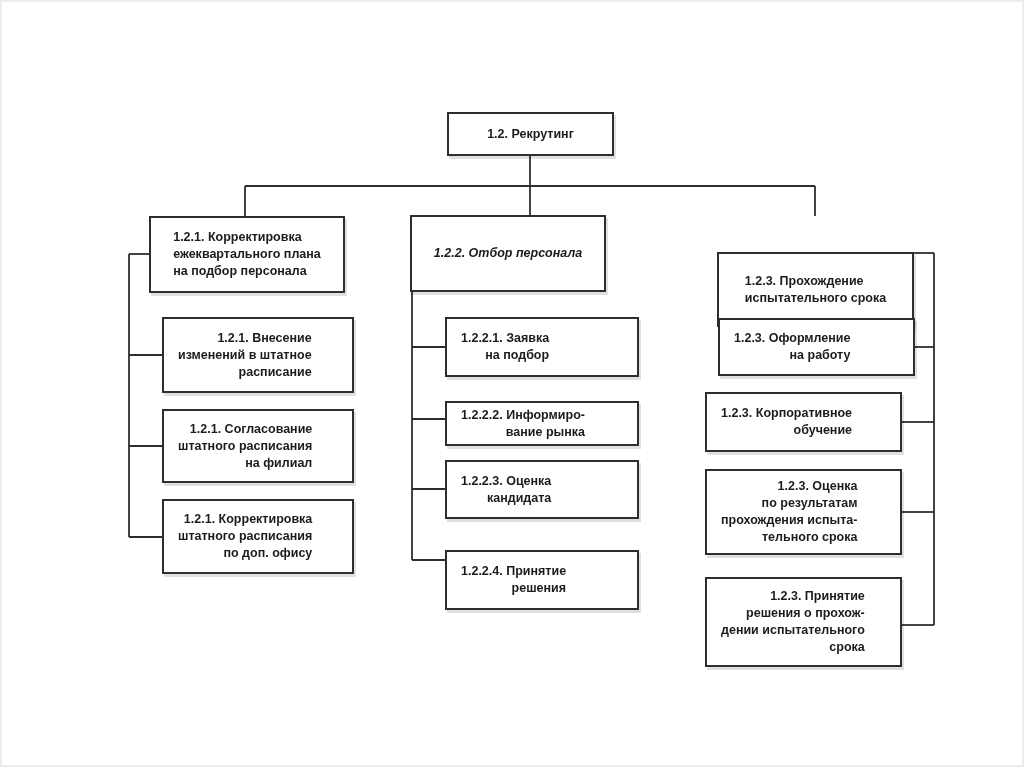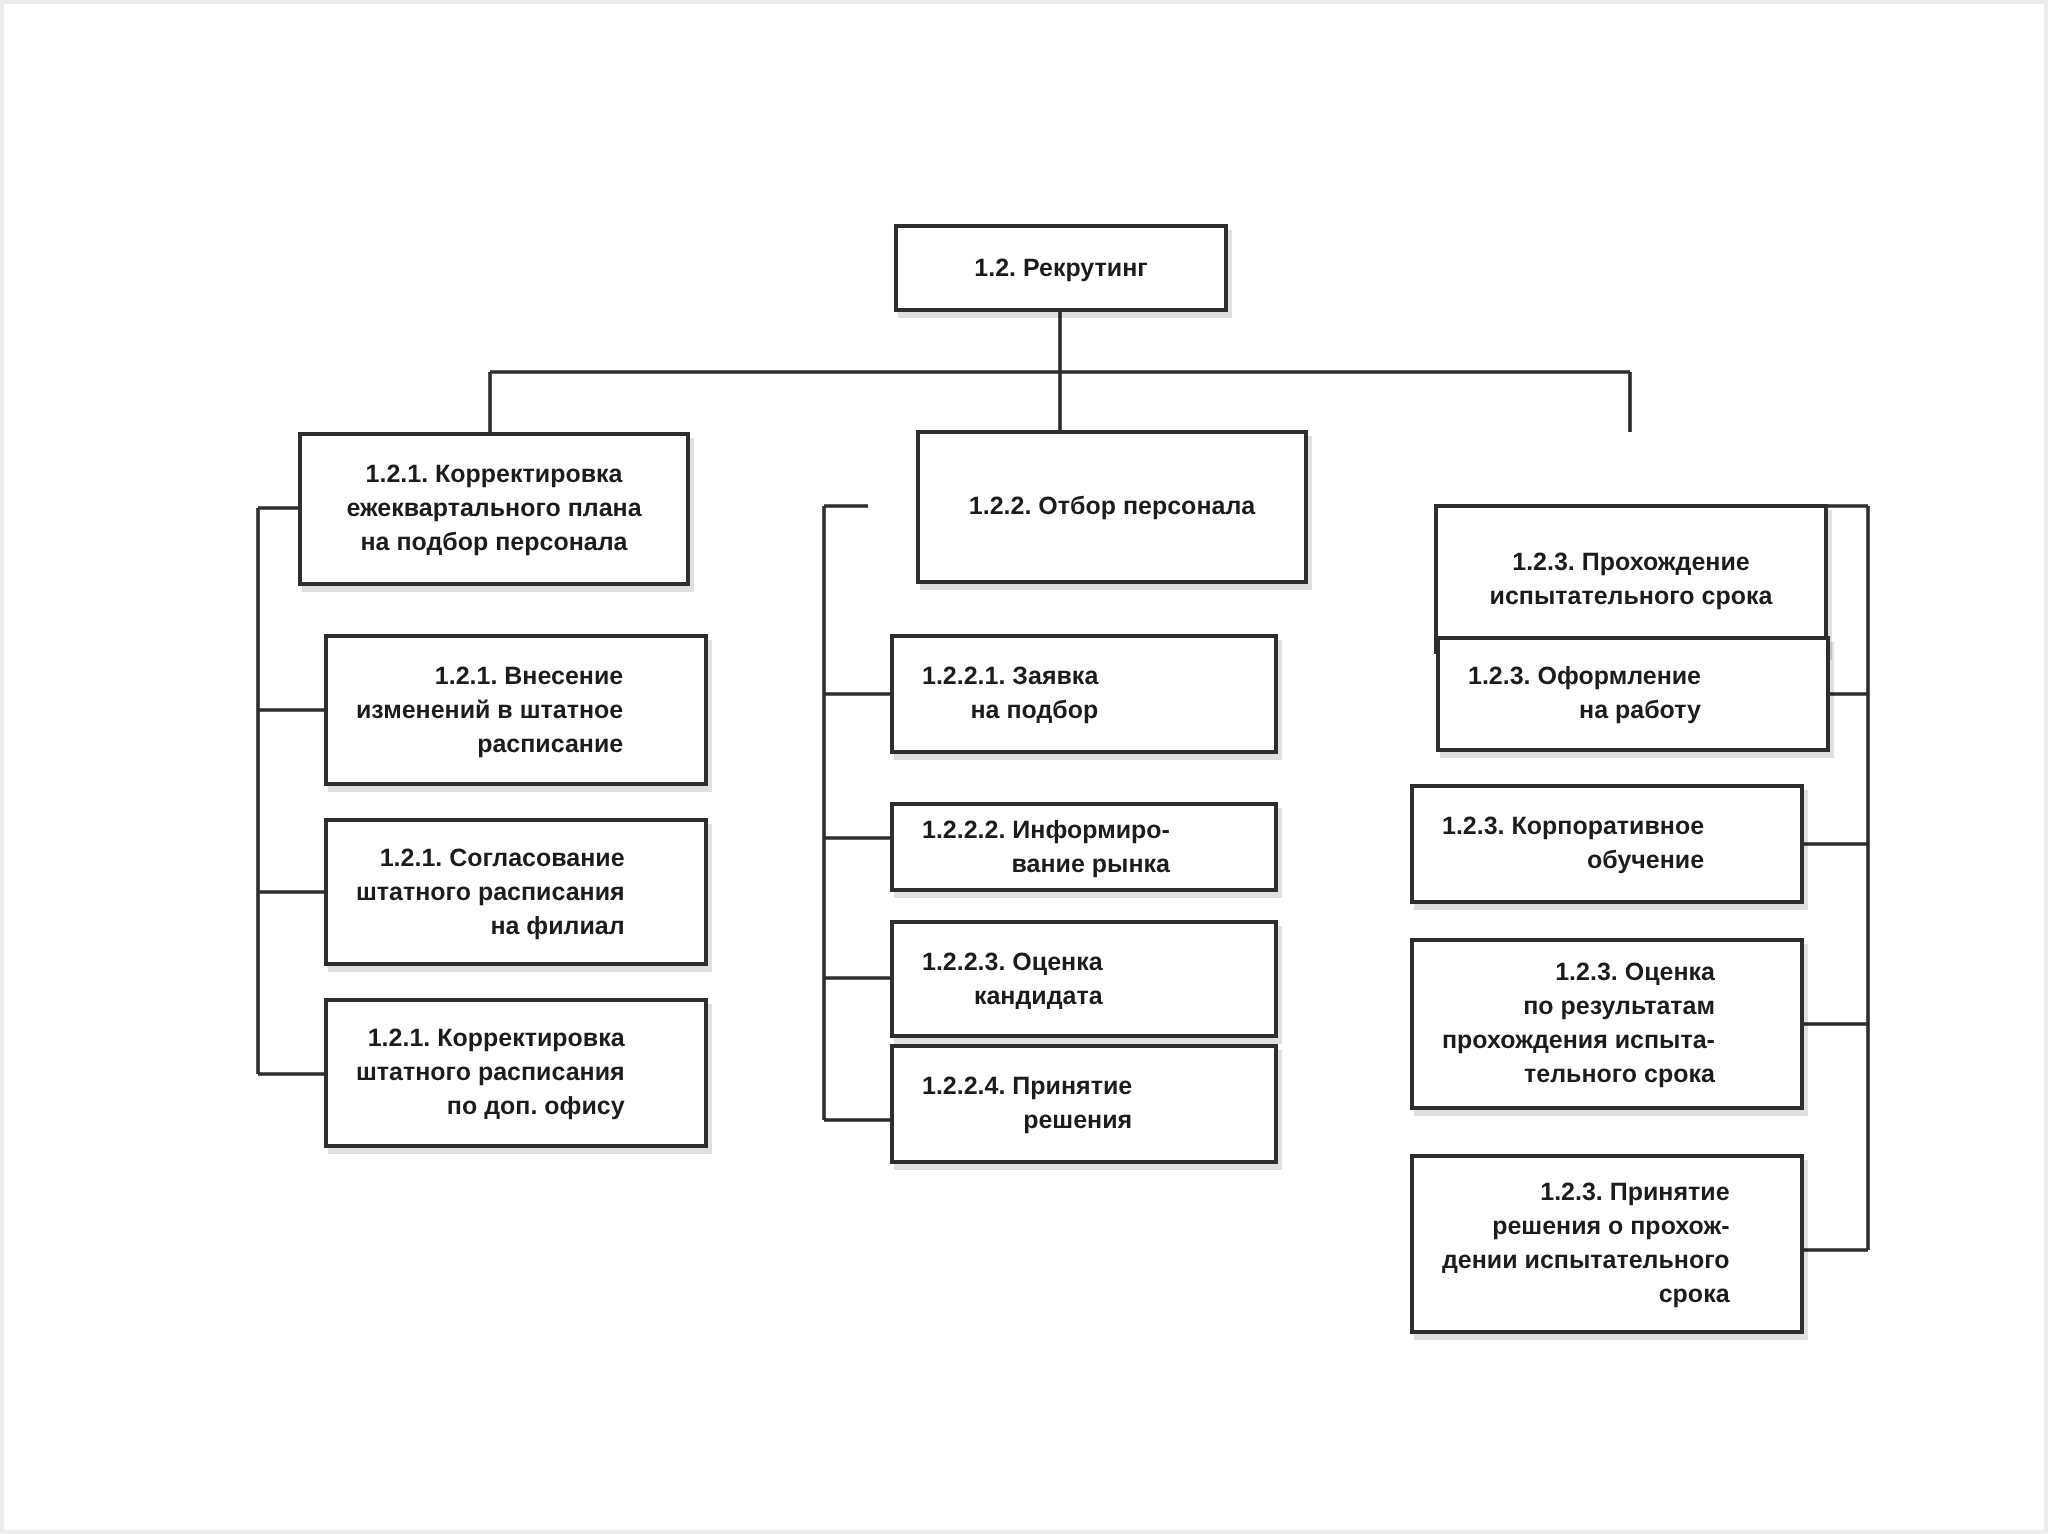--- a/index.html
+++ b/index.html
@@ -34,40 +34,40 @@
     font-weight: bold;
     font-size: 12.5px;
     line-height: 17px;
     white-space: pre-line;
     display: flex;
     align-items: center;
     box-shadow: 2px 3px 0 rgba(0,0,0,0.12);
   }
   .node.center {
     justify-content: center;
-    text-align: center;
+    text-align: left;
   }
   .node.leftpad {
     padding-left: 14px;
     padding-right: 22px;
     text-align: right;
   }
   
   .n-root { left: 445px; top: 110px; width: 167px; height: 44px; }
   
   .n-b0h  { left: 147px; top: 214px; width: 196px; height: 77px; }
   .n-b0c0 { left: 160px; top: 315px; width: 192px; height: 76px; }
   .n-b0c1 { left: 160px; top: 407px; width: 192px; height: 74px; }
   .n-b0c2 { left: 160px; top: 497px; width: 192px; height: 75px; }
   
-  .n-b1h  { left: 456px; top: 213px; width: 196px; height: 77px; }
+  .n-b1h  { left: 408px; top: 213px; width: 196px; height: 77px; font-style: italic; }
   .n-b1c0 { left: 443px; top: 315px; width: 194px; height: 60px; }
   .n-b1c1 { left: 443px; top: 399px; width: 194px; height: 45px; }
   .n-b1c2 { left: 443px; top: 458px; width: 194px; height: 59px; }
-  .n-b1c3 { left: 443px; top: 520px; width: 194px; height: 60px; }
+  .n-b1c3 { left: 443px; top: 548px; width: 194px; height: 60px; }
   
   .n-b2h  { left: 715px; top: 214px; width: 197px; height: 75px; margin-top: 36px; }
   .n-b2c0 { left: 703px; top: 316px; width: 197px; height: 58px; margin-left: 13px; }
   .n-b2c1 { left: 703px; top: 390px; width: 197px; height: 60px; }
   .n-b2c2 { left: 703px; top: 467px; width: 197px; height: 86px; }
   .n-b2c3 { left: 703px; top: 575px; width: 197px; height: 90px; }
 </style>
 </head>
 <body>
 

